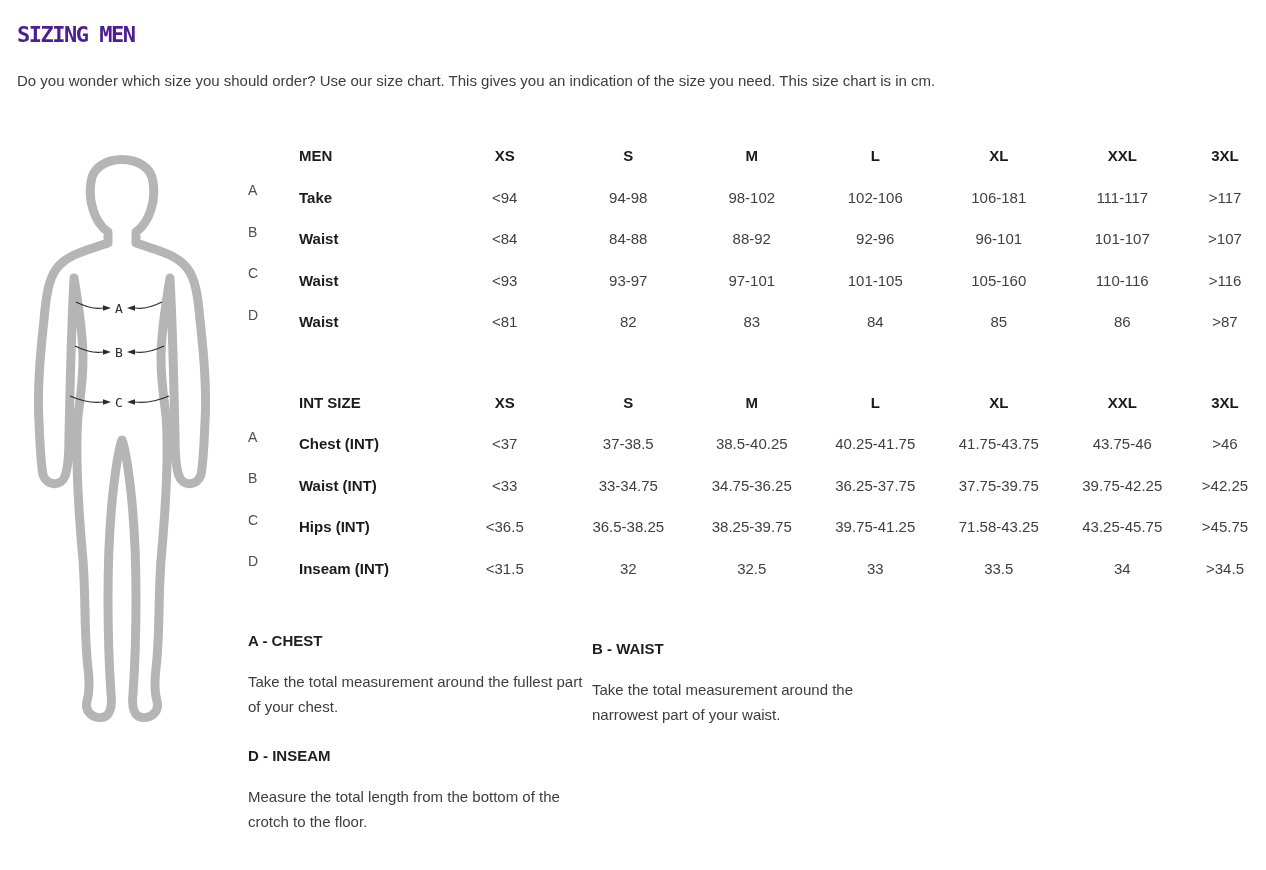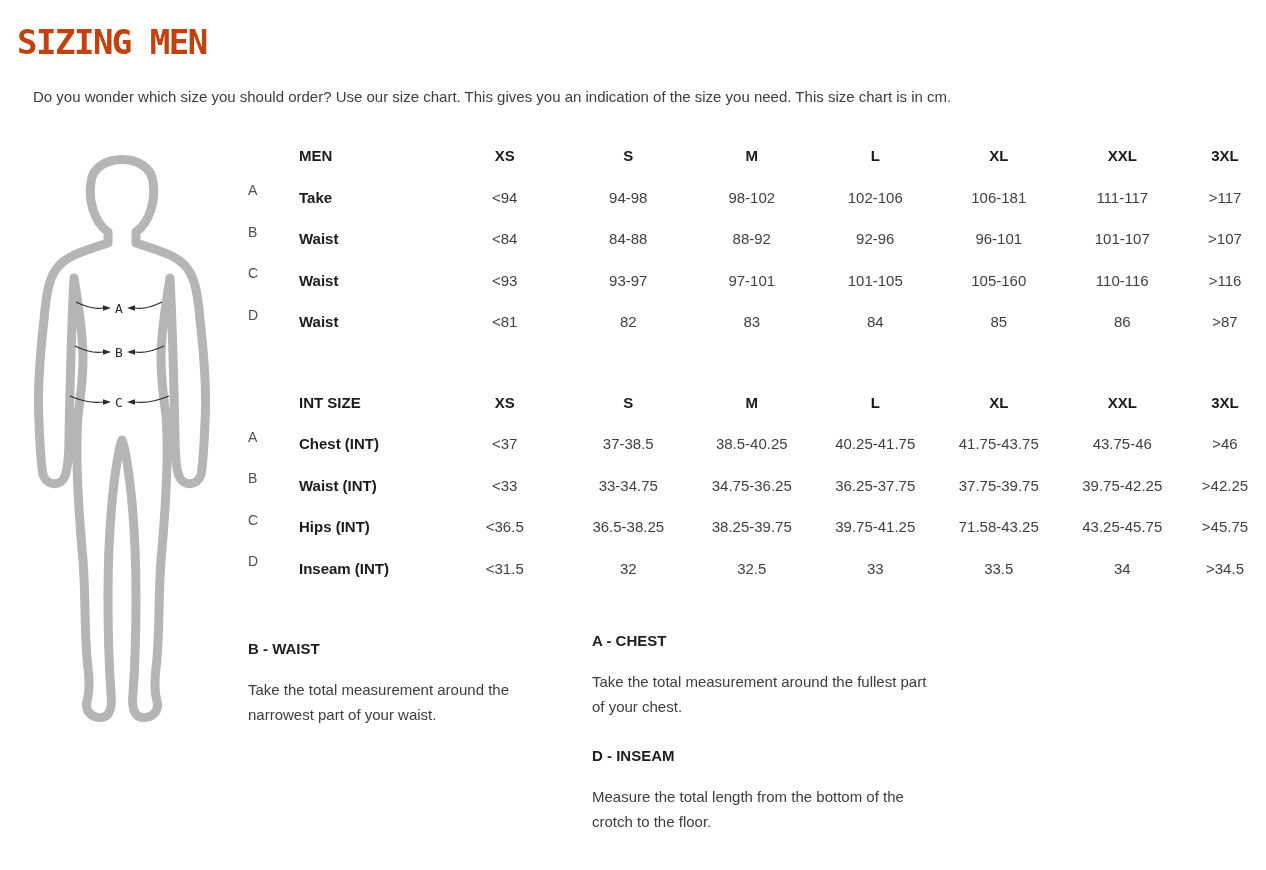--- a/index.html
+++ b/index.html
@@ -4,24 +4,24 @@
 <style>
   html,body{margin:0;padding:0;background:#ffffff;}
   body{
     width:1266px;height:870px;position:relative;overflow:hidden;
     font-family:"Liberation Sans", sans-serif;
     -webkit-font-smoothing:antialiased;
   }
   .page-title{
     position:absolute;left:17px;top:22px;margin:0;
     font-family:"DejaVu Sans Mono", monospace;
-    font-weight:bold;font-size:34px;letter-spacing:-1.5px;color:#c2410c;
+    font-weight:bold;font-size:22px;letter-spacing:-1.5px;color:#4c1d95;
   }
   .page-desc{
-    position:absolute;left:17px;top:72px;margin:16px;
+    position:absolute;left:17px;top:72px;margin:0;
     font-size:15px;color:#3d3d3d;white-space:nowrap;
   }
   
   .figure{position:absolute;left:30px;top:140px;}
   .figure .outline{fill:none;stroke:#b5b5b5;stroke-width:9;stroke-linecap:round;stroke-linejoin:round;}
   .figure .m-line{fill:none;stroke:#2b2b2b;stroke-width:1.1;}
   .figure .m-head{fill:#2b2b2b;stroke:none;}
   .figure .m-letter{font-family:"DejaVu Sans Mono", monospace;font-size:13px;fill:#2b2b2b;text-anchor:middle;}
   
   .tables{position:absolute;left:240px;top:135px;width:1026px;}
@@ -238,28 +238,28 @@
       <span class="c-val">33.5</span>
       <span class="c-val">34</span>
       <span class="c-val">&gt;34.5</span>
     </div>
   </div>
 
 </div>
 
 <div class="notes">
   <div class="note-col">
+    <div class="note note-a">
+      <h3>A - CHEST</h3>
+      <p>Take the total measurement around the fullest part of your chest.</p>
+    </div>
+    <div class="note note-d">
+      <h3>D - INSEAM</h3>
+      <p>Measure the total length from the bottom of the crotch to the floor.</p>
+    </div>
+  </div>
+  <div class="note-col">
     <div class="note note-b">
       <h3>B - WAIST</h3>
       <p>Take the total measurement around the narrowest part of your waist.</p>
     </div>
   </div>
-  <div class="note-col">
-    <div class="note note-a">
-      <h3>A - CHEST</h3>
-      <p>Take the total measurement around the fullest part of your chest.</p>
-    </div>
-    <div class="note note-d">
-      <h3>D - INSEAM</h3>
-      <p>Measure the total length from the bottom of the crotch to the floor.</p>
-    </div>
-  </div>
 </div>
 
 </body></html>

